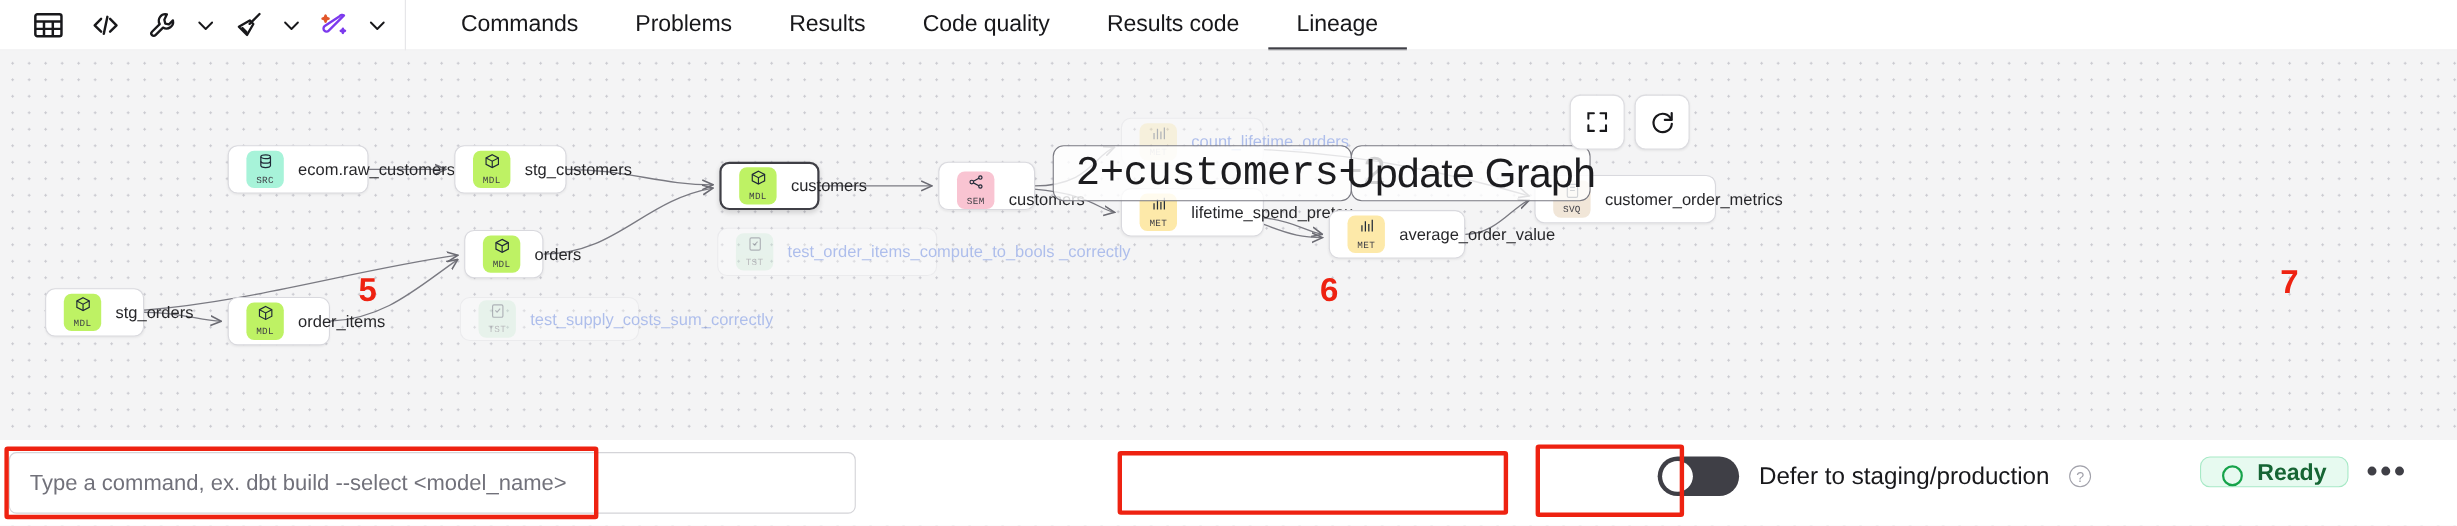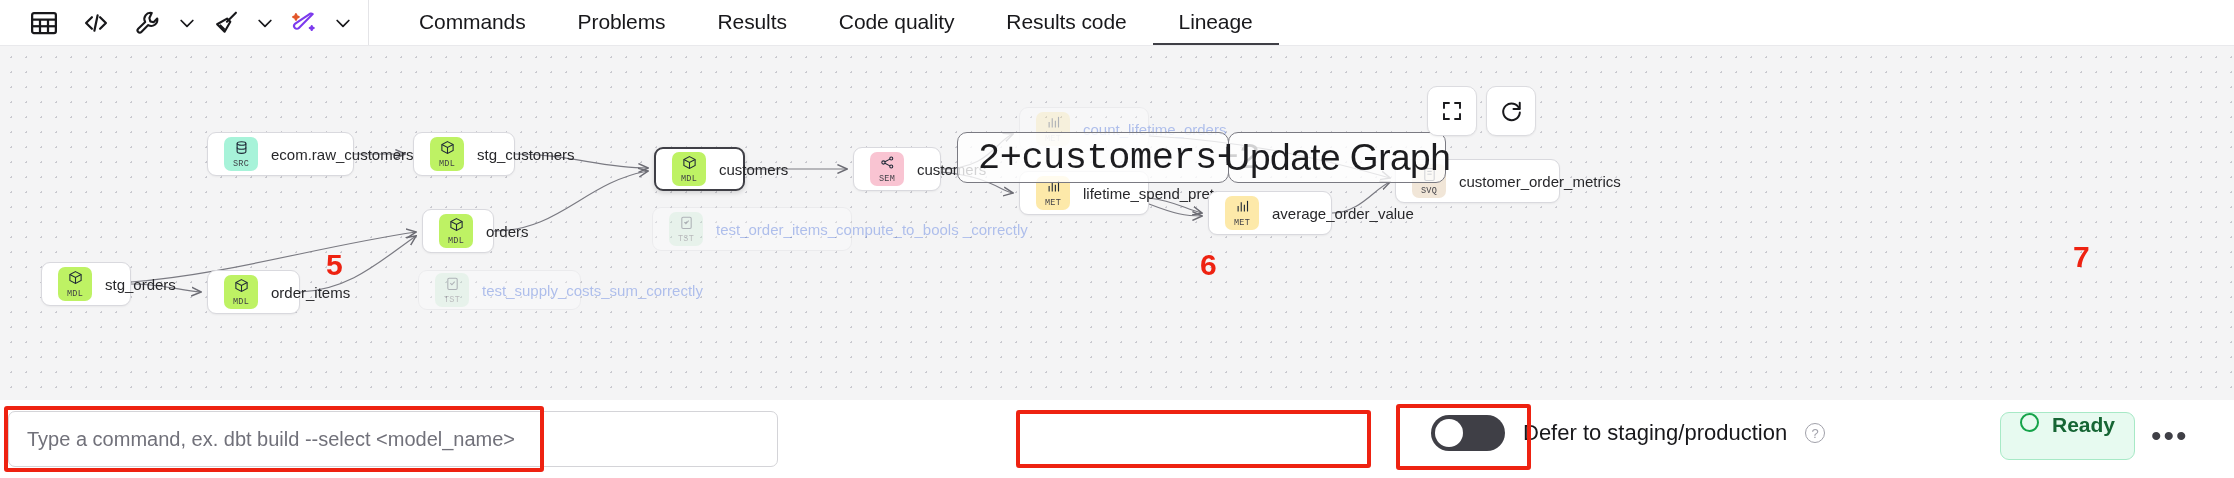--- a/index.html
+++ b/index.html
@@ -68,31 +68,31 @@
   
   .bottombar { position:absolute; left:0; top:400px; width:2234px; height:78px;
     background:#fff; display:flex; align-items:center; }
 
   .cmdwrap { position:absolute; left:8px; top:411px; width:770px; height:56px; }
   .cmdinput { width:100%; height:100%; border:1px solid #d4d4d8; border-radius:7px;
     padding:0 18px; font-size:20px; color:#3f3f46; background:#fff;
     font-family:"Liberation Sans", sans-serif; outline:none; }
   .cmdinput::placeholder { color:#71717a; }
 
-  .deferwrap { position:absolute; left:1431px; top:415px; display:flex; align-items:center; gap:18px; }
+  .deferwrap { position:absolute; left:1507px; top:415px; display:flex; align-items:center; gap:18px; }
   .toggle { width:74px; height:36px; background:#3f3f46; border-radius:18px; position:relative; cursor:pointer; }
   .toggle .knob { position:absolute; left:4px; top:4px; width:28px; height:28px; border-radius:50%;
     background:#fff; }
   .defer-label { font-size:22px; color:#18181b; white-space:nowrap; }
   .qmark { width:20px; height:20px; border-radius:50%; border:1.6px solid #a1a1aa; color:#a1a1aa;
     font-size:13px; display:flex; align-items:center; justify-content:center; cursor:pointer; }
 
   .readywrap { position:absolute; left:2000px; top:412px; display:flex; align-items:center; gap:10px; }
-  .readypill { display:flex; align-items:flex-start; gap:13px; background:#e7faf0; border:1px solid #a7e9c6;
-    border-radius:9px; height:48px; padding:0 19px; cursor:pointer; }
+  .readypill { display:flex; align-items:flex-end; gap:13px; background:#e7faf0; border:1px solid #a7e9c6;
+    border-radius:9px; height:28px; padding:0 19px; cursor:pointer; }
   .readydot { width:19px; height:19px; border-radius:50%; border:2.4px solid #16a34a; }
   .readytxt { font-size:21px; color:#166534; font-weight:bold; }
   .dots { font-size:30px; color:#3f3f46; letter-spacing:2px; cursor:pointer; padding:0 6px; }
 
   
   .anno-box { position:absolute; border:4px solid #ee2211; border-radius:3px; pointer-events:none; }
   .anno-num { position:absolute; color:#ee2211; font-size:30px; font-weight:bold; pointer-events:none; }
 </style>
 </head>
 <body>
@@ -190,21 +190,21 @@
         <path d="M131,236 C230,228 320,200 416,186"></path>
         <path d="M300,246 C350,244 380,215 416,190"></path>
         <path d="M1149,152 C1175,155 1185,163 1202,167"></path>
         <path d="M1149,158 C1175,168 1185,170 1202,170"></path>
         <path d="M1332,167 C1360,167 1375,142 1390,136"></path>
         <path d="M1149,90 C1250,95 1330,115 1390,132"></path>
       </g>
     </svg>
 
     <div id="nodes">
-        <div class="node" style="left: 207px; top: 86px; width: 147px; height: 44px;">
+        <div class="node" style="left: 207px; top: 86px; width: 128px; height: 44px;">
           <div class="badge b-src">
             <span class="bi"><svg width="15" height="15" viewBox="0 0 24 24" fill="none" stroke="#1f2937" stroke-width="1.8">
                 <ellipse cx="12" cy="5.5" rx="7" ry="2.8"></ellipse>
                 <path d="M5 5.5v13c0 1.6 3.1 2.8 7 2.8s7-1.2 7-2.8v-13"></path>
                 <path d="M5 12c0 1.6 3.1 2.8 7 2.8s7-1.2 7-2.8"></path>
               </svg></span>
             <span class="bt">SRC</span>
           </div>
           <span class="label">ecom.raw_customers</span>
         </div>
@@ -221,21 +221,21 @@
         <div class="node selected" style="left: 654px; top: 101px; width: 91px; height: 44px;">
           <div class="badge b-mdl">
             <span class="bi"><svg width="15" height="15" viewBox="0 0 24 24" fill="none" stroke="#1f2937" stroke-width="1.7">
                 <path d="M12 2.6 21 7.3v9.4L12 21.4 3 16.7V7.3z"></path>
                 <path d="M3 7.3 12 12l9-4.7M12 12v9.4"></path>
               </svg></span>
             <span class="bt">MDL</span>
           </div>
           <span class="label">customers</span>
         </div>
-        <div class="node" style="left: 853px; top: 101px; width: 88px; height: 44px;">
+        <div class="node" style="left: 853px; top: 101px; width: 88px; height: 44px; align-items: flex-end;">
           <div class="badge b-sem">
             <span class="bi"><svg width="15" height="15" viewBox="0 0 24 24" fill="none" stroke="#1f2937" stroke-width="1.7">
                 <circle cx="18" cy="5.5" r="2.4"></circle>
                 <circle cx="18" cy="18.5" r="2.4"></circle>
                 <circle cx="5.5" cy="12" r="2.6"></circle>
                 <path d="M7.9 10.8 15.8 6.6M7.9 13.2l7.9 4.2"></path>
               </svg></span>
             <span class="bt">SEM</span>
           </div>
           <span class="label">customers</span>

